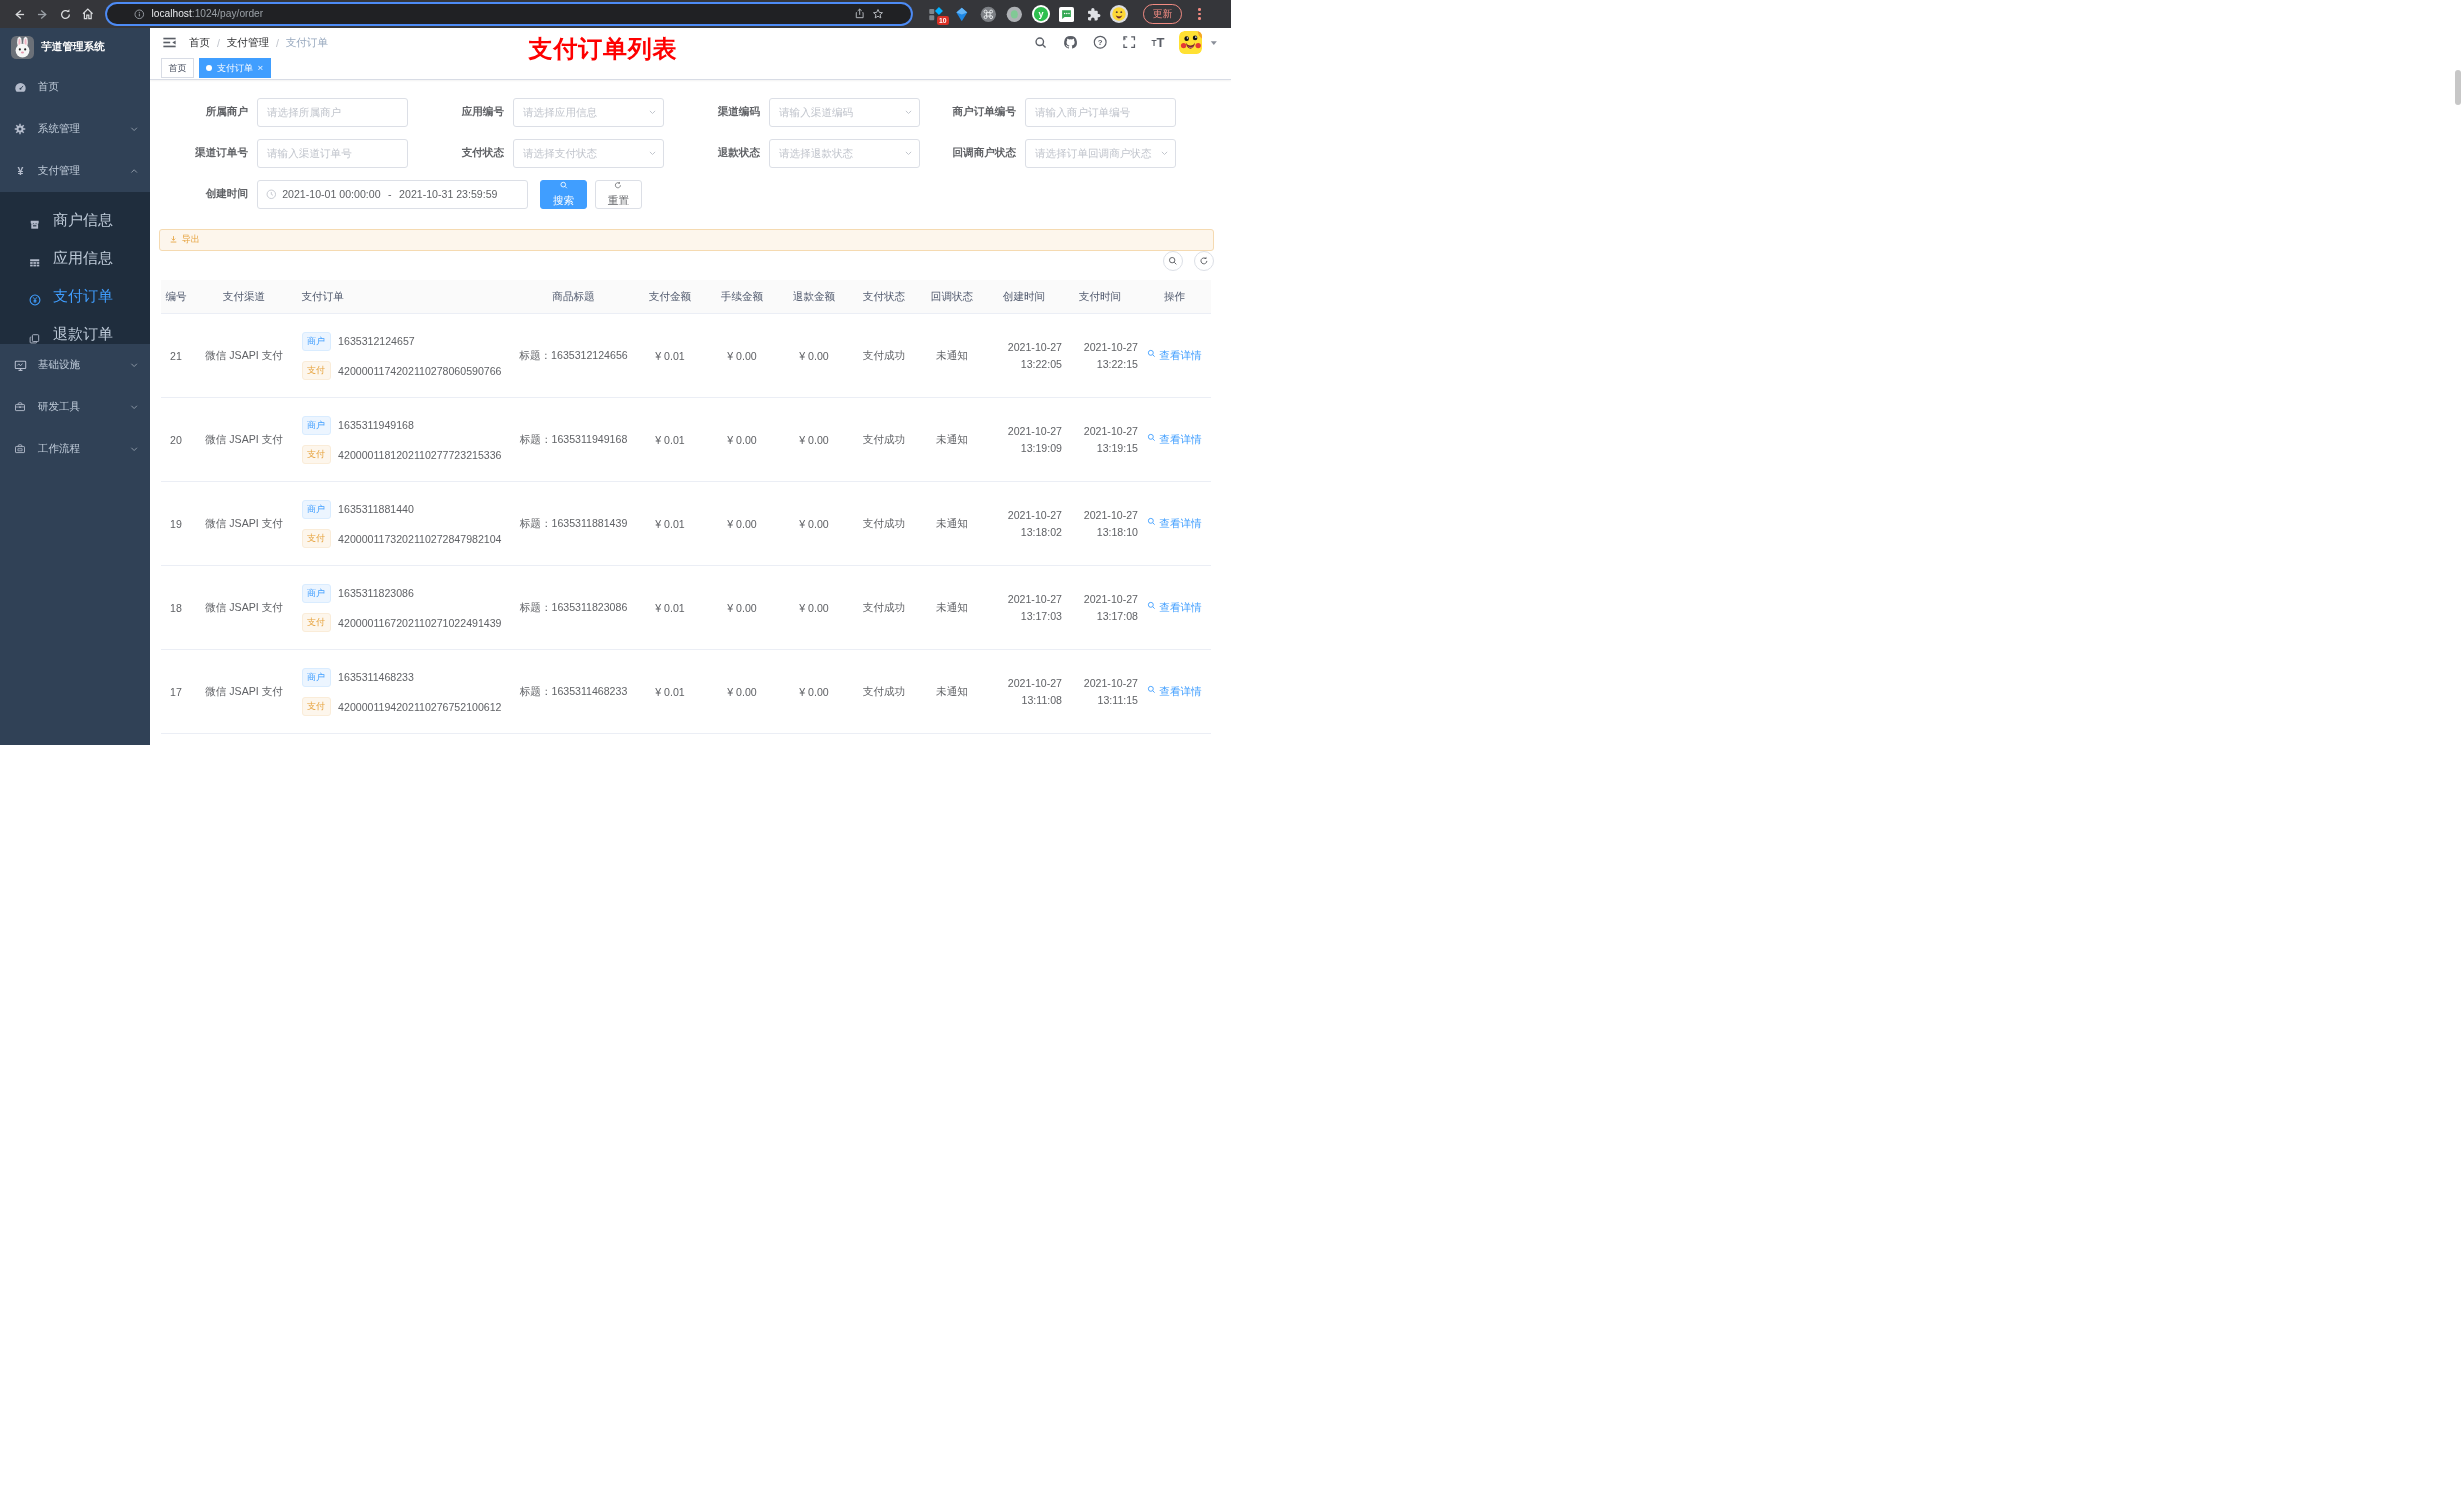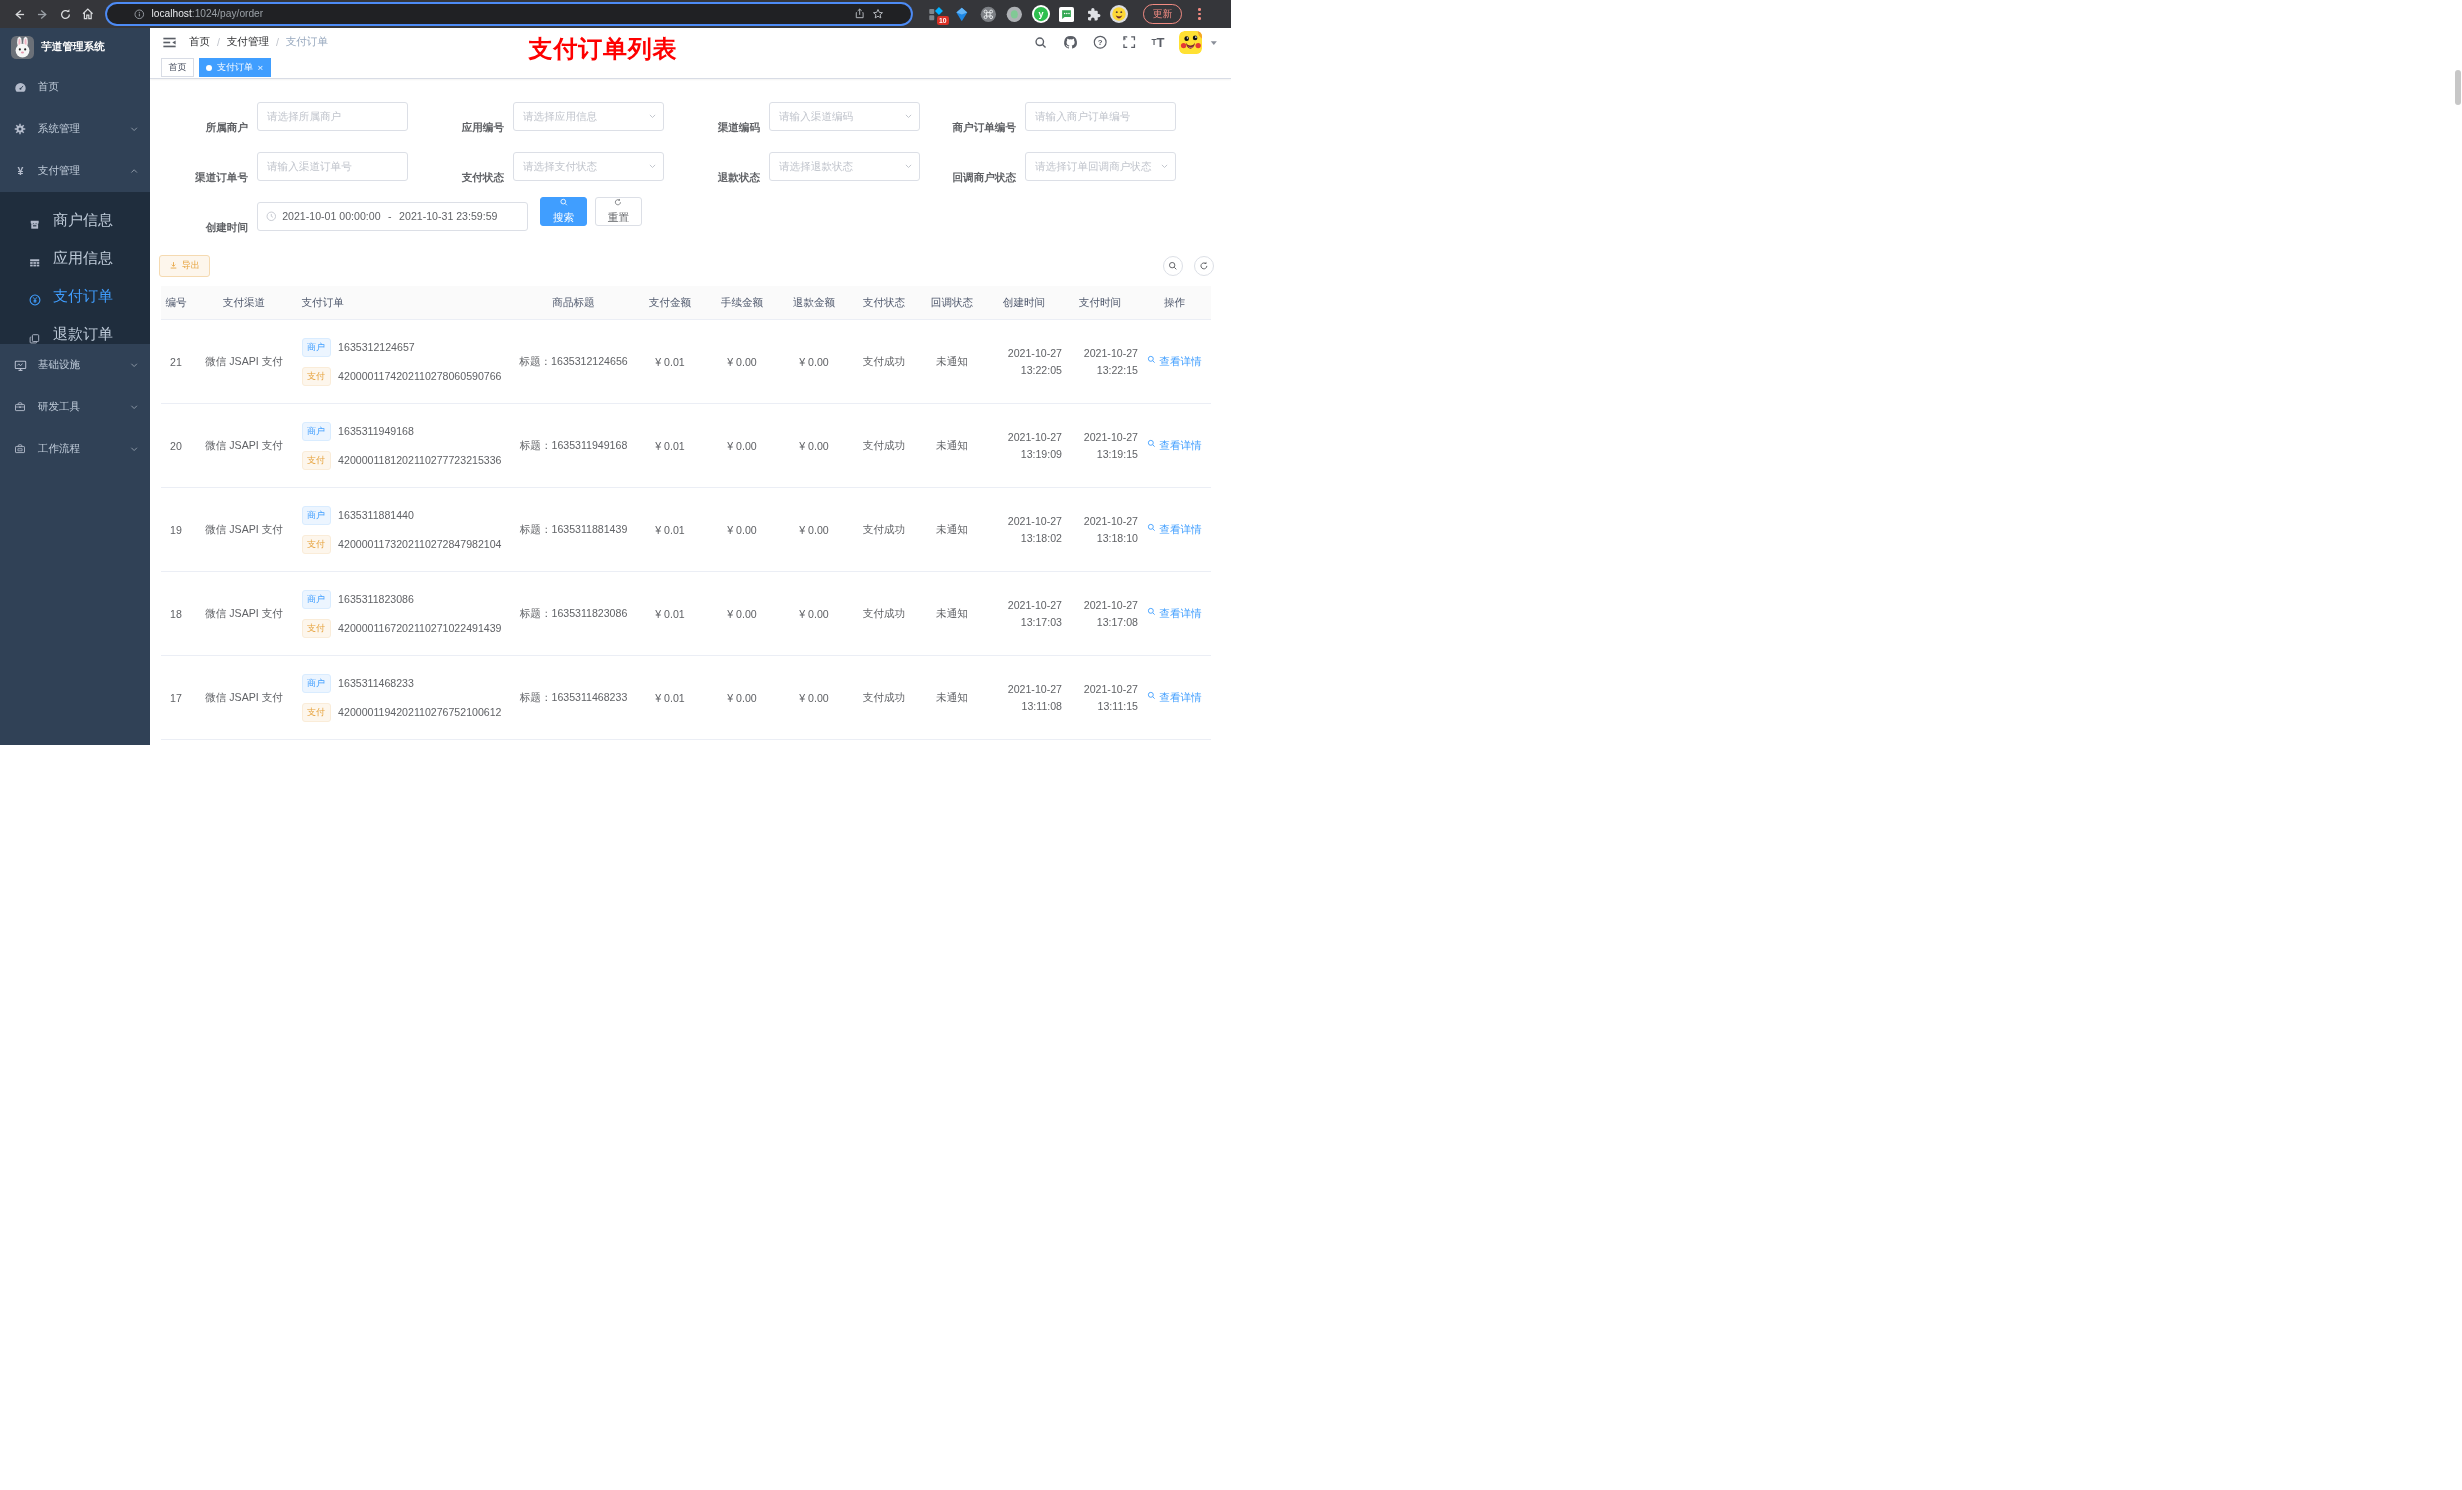--- a/index.html
+++ b/index.html
@@ -60,37 +60,37 @@
   .tab { height:19.7px; display:flex; align-items:center; gap:4.5px; border:0.8px solid #d8dce5; background:#fff;
          padding:0 6.8px; font-size:9px; color:#495060; cursor:pointer; }
   .tab.active { background:#409eff; border-color:#409eff; color:#fff; }
   .tab-dot { width:6px; height:6px; border-radius:50%; background:#fff; }
   .tab-close { font-size:9.8px; line-height:1; opacity:.9; }
 
   
   .filter-form { padding:18px 0 0 9px; }
   .filter-row { display:flex; margin-bottom:12px; }
   .f-item { display:flex; align-items:center; width:256px; flex:0 0 256px; }
-  .f-label { flex:0 0 98px; text-align:right; padding-right:9px; color:#606266; font-weight:600; font-size:10.6px; white-space:nowrap;margin-top:24px; }
+  .f-label { flex:0 0 98px; text-align:right; padding-right:9px; color:#606266; font-weight:600; font-size:10.6px; white-space:nowrap; }
   .f-ctrl { position:relative; width:151px; }
   .f-ctrl input { width:151px; height:29px; border:0.8px solid #dcdfe6; border-radius:3px; padding:0 9px;
                   font-size:10.6px; color:#606266; outline:none; font-family:inherit; background:#fff; }
   .f-ctrl input::placeholder { color:#c0c4cc; }
   .f-ctrl.has-arrow input { padding-right:21px; }
   .sel-arrow { position:absolute; right:6.8px; top:50%; transform:translateY(-50%); pointer-events:none; }
   .date-box { width:271px; height:29px; border:0.8px solid #dcdfe6; border-radius:3px; display:flex;
               align-items:center; gap:6px; padding:0 7.6px; color:#606266; font-size:10.6px; white-space:nowrap; overflow:hidden; }
   .date-sep { color:#606266; padding:0 1.5px; }
   .btn { height:29px; border-radius:3px; border:0.8px solid #dcdfe6; background:#fff; display:inline-flex;
          align-items:center; gap:4.5px; padding:0 12px; font-size:10.6px; color:#606266; cursor:pointer; font-family:inherit;flex-direction:column; }
   .btn-primary { background:#409eff; border-color:#409eff; color:#fff; }
   .btn-search { margin-left:12px; } .btn-reset { margin-left:7.6px; }
 
   
-  .toolbar { display:flex; padding:7.6px 16.7px 0 9px; }
+  .toolbar { display:flex; padding:7.6px 16.7px 0 9px;flex-direction:column; }
   .btn-export { height:22px; padding:0 9px; font-size:9px; color:#e6a23c; background:#fdf6ec; border:0.8px solid #f5dab1; border-radius:3px;
                 display:inline-flex; align-items:center; gap:3.8px; cursor:pointer; }
   .tool-right { margin-left:auto; display:flex; align-items:center; gap:10.6px; }
   .circle-btn { width:20.4px; height:20.4px; border-radius:50%; border:0.8px solid #dcdfe6; display:flex;
                 align-items:center; justify-content:center; color:#606266; background:#fff; cursor:pointer; }
 
   
   .table-wrap { margin:9px 15px 0 11px; overflow:hidden; }
   table { border-collapse:collapse; table-layout:fixed; width:1049px; }
   th { background:#fafafa; height:34px; font-size:10.6px; font-weight:500; color:#515a6e; border-bottom:0.8px solid #ebeef5; white-space:nowrap; }

